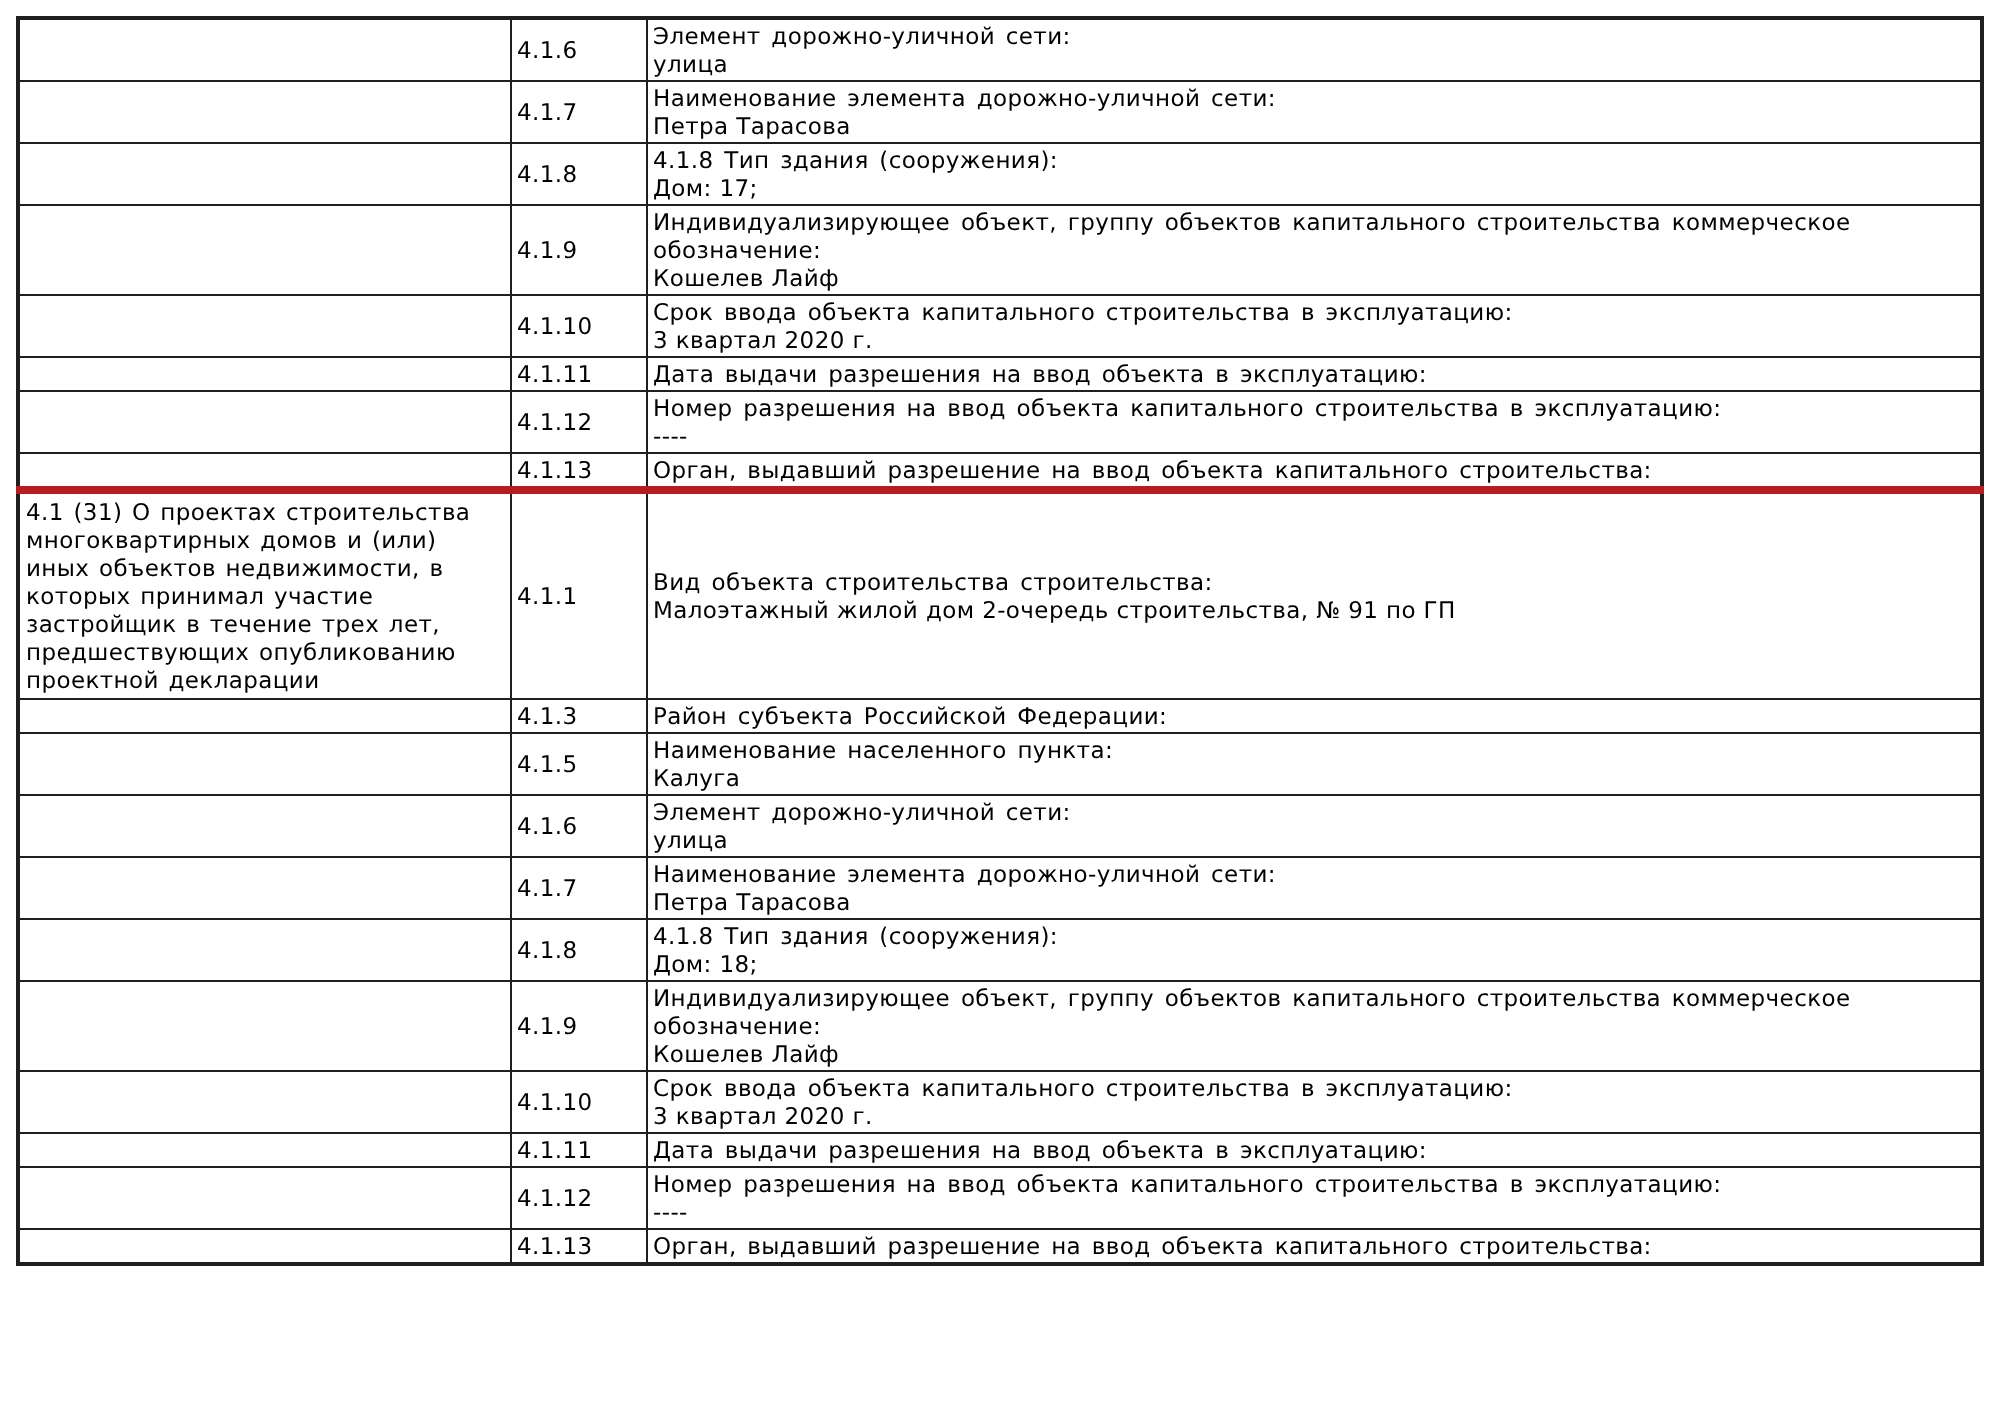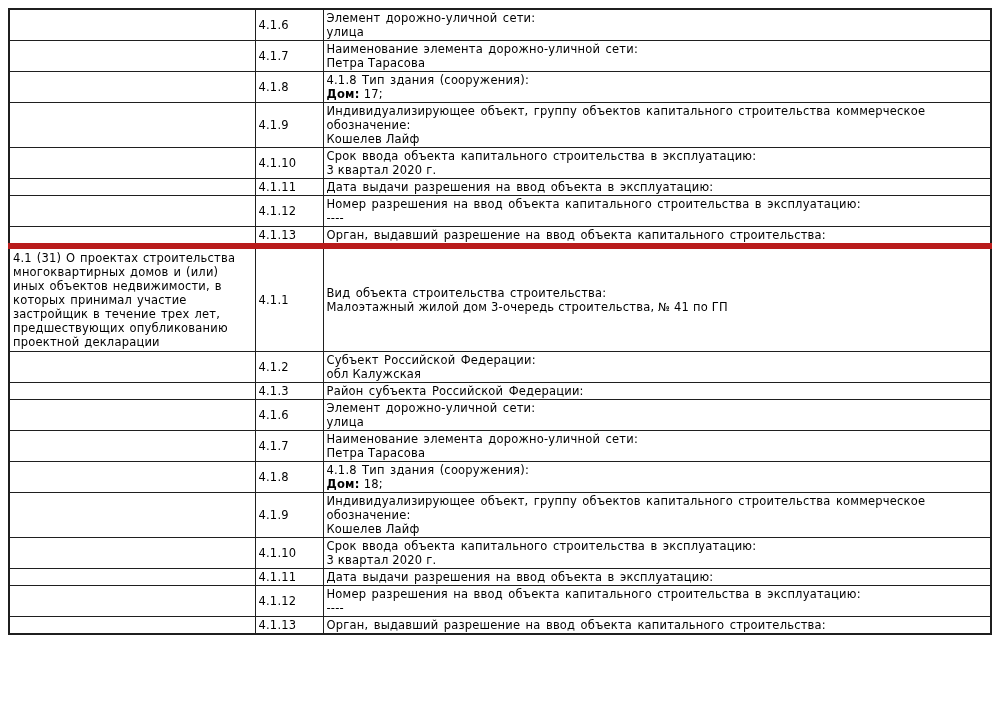--- a/index.html
+++ b/index.html
@@ -41,25 +41,25 @@
   .sec-text {
     word-spacing: 1px;
   }
   .lbl {
     word-spacing: 1.5px;
   }
   .val-line .val {
     font-weight: normal;
   }
   .val-line .pfx {
-    font-weight: bold;
+    font-weight: normal;
   }
   tr.section-row td { height: 100px; }
   tr.section-row { border-top: 2px solid #1f1f1f; }
-  tr.section-row td { border-top: 6px solid #b91c1c; }
+  tr.section-row td { border-top: 4px solid #b91c1c; }
 </style>
 </head>
 <body>
 
 <div class="page">
   <table class="decl">
     <colgroup>
       <col class="c1">
         <col class="c2">
         <col class="c3">
@@ -166,50 +166,50 @@
   </tr>
 
   <tr class="section-row">
     <td class="section-cell">
       <div class="sec-text">4.1 (31) О проектах строительства многоквартирных домов и (или) иных объектов недвижимости, в которых принимал участие застройщик в течение трех лет, предшествующих опубликованию проектной декларации</div>
     </td>
     <td class="code-cell">4.1.1</td>
     <td class="field-cell">
       <div class="lbl">Вид объекта строительства строительства:</div>
       <div class="val-line">
-        <span class="pfx"></span><span class="val">Малоэтажный жилой дом 3-очередь строительства, № 41 по ГП</span>
-      </div>
-    </td>
-  </tr>
-
-  <tr>
-    <td class="section-cell">
-      <div class="sec-text"></div>
-    </td>
-    <td class="code-cell">4.1.2</td>
-    <td class="field-cell">
-      <div class="lbl">Субъект Российской Федерации:</div>
-      <div class="val-line">
-        <span class="pfx"></span><span class="val">обл Калужская</span>
-      </div>
-    </td>
-  </tr>
+        <span class="pfx"></span><span class="val">Малоэтажный жилой дом 2-очередь строительства, № 91 по ГП</span>
+      </div>
+    </td>
+  </tr>
+
 
   <tr>
     <td class="section-cell">
       <div class="sec-text"></div>
     </td>
     <td class="code-cell">4.1.3</td>
     <td class="field-cell">
       <div class="lbl">Район субъекта Российской Федерации:</div>
 
     </td>
   </tr>
 
 
+  <tr>
+    <td class="section-cell">
+      <div class="sec-text"></div>
+    </td>
+    <td class="code-cell">4.1.5</td>
+    <td class="field-cell">
+      <div class="lbl">Наименование населенного пункта:</div>
+      <div class="val-line">
+        <span class="pfx"></span><span class="val">Калуга</span>
+      </div>
+    </td>
+  </tr>
 
   <tr>
     <td class="section-cell">
       <div class="sec-text"></div>
     </td>
     <td class="code-cell">4.1.6</td>
     <td class="field-cell">
       <div class="lbl">Элемент дорожно-уличной сети:</div>
       <div class="val-line">
         <span class="pfx"></span><span class="val">улица</span>

